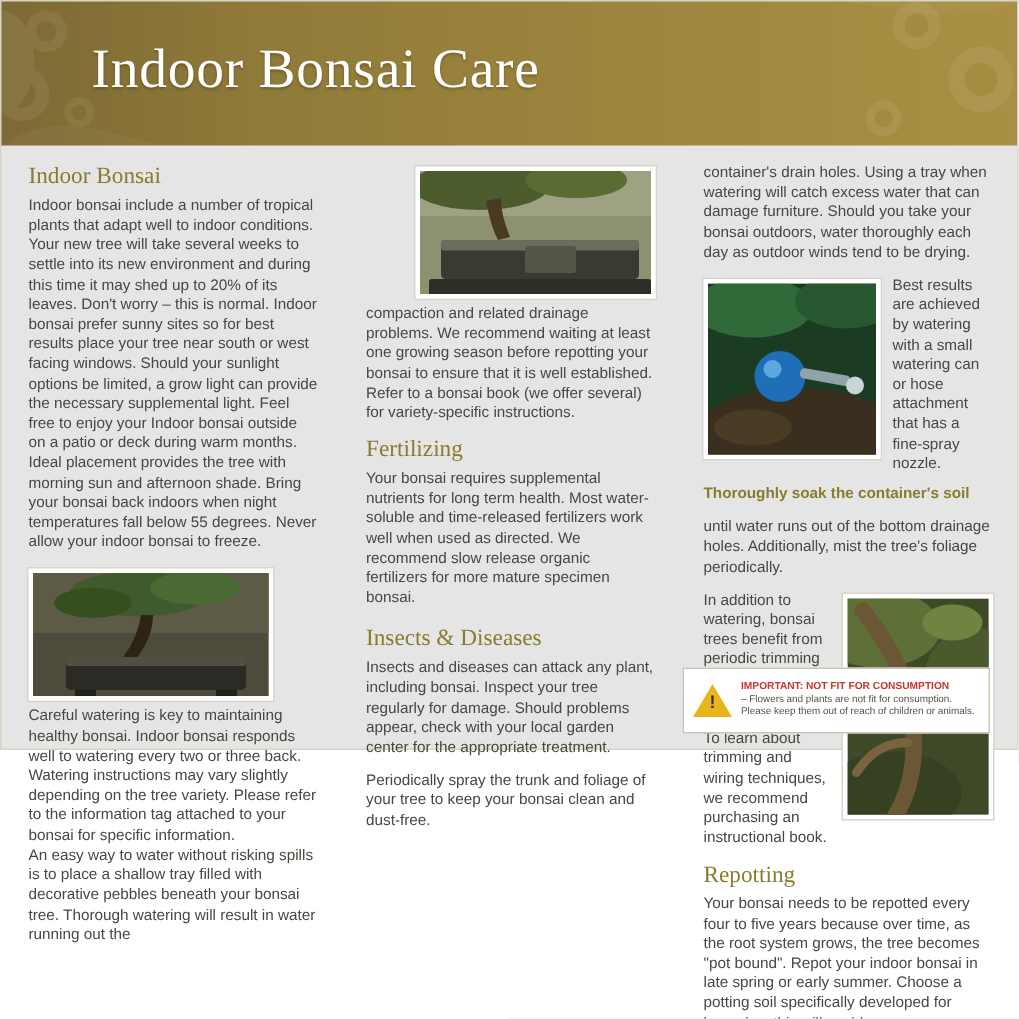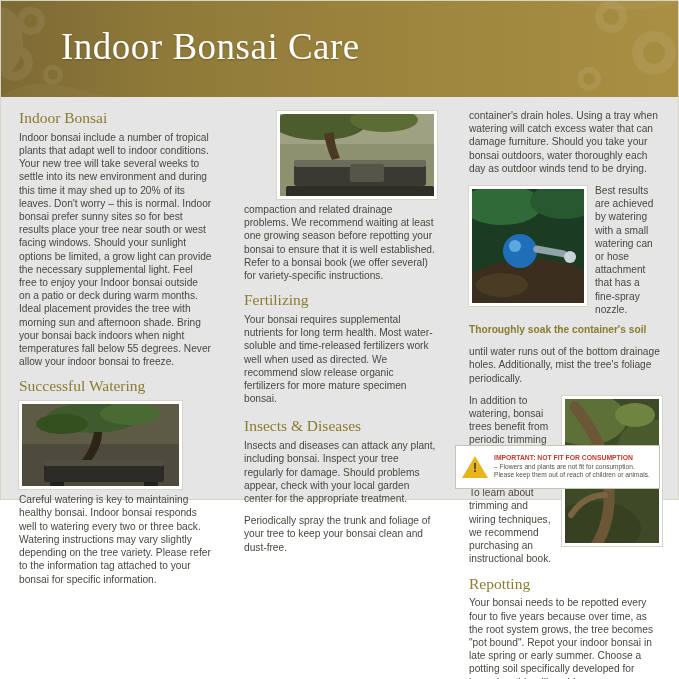--- a/index.html
+++ b/index.html
@@ -173,40 +173,40 @@
     </svg>
     <div class="header-title">Indoor Bonsai Care</div>
   </div>
 
   <div class="content">
 
     <div class="col">
       <h2 class="sec">Indoor Bonsai</h2>
       <p>Indoor bonsai include a number of tropical plants that adapt well to indoor conditions. Your new tree will take several weeks to settle into its new environment and during this time it may shed up to 20% of its leaves. Don't worry – this is normal. Indoor bonsai prefer sunny sites so for best results place your tree near south or west facing windows. Should your sunlight options be limited, a grow light can provide the necessary supplemental light. Feel free to enjoy your Indoor bonsai outside on a patio or deck during warm months. Ideal placement provides the tree with morning sun and afternoon shade. Bring your bonsai back indoors when night temperatures fall below 55 degrees. Never allow your indoor bonsai to freeze.</p>
 
-      <h2 class="sec">Successful Watering</h2>
 
       <div class="clearfix">
         <div class="photo ph-pot">
           <svg viewBox="0 0 163 88" width="163" height="88">
             <rect width="163" height="88" fill="#4e4a3c"></rect>
             <rect y="0" width="163" height="40" fill="#5d5a46"></rect>
             <ellipse cx="70" cy="14" rx="46" ry="15" fill="#3f5a2c"></ellipse>
             <ellipse cx="108" cy="10" rx="30" ry="11" fill="#4a6a33"></ellipse>
             <ellipse cx="40" cy="20" rx="26" ry="10" fill="#35501f"></ellipse>
             <path d="M72 28 C 70 40, 66 48, 60 56 L68 58 C 76 48, 80 38, 80 28 Z" fill="#2e2416"></path>
             <rect x="22" y="56" width="120" height="22" rx="3" fill="#2b2a24"></rect>
             <rect x="22" y="56" width="120" height="6" rx="2" fill="#514e42"></rect>
             <rect x="28" y="78" width="14" height="6" fill="#222119"></rect>
             <rect x="122" y="78" width="14" height="6" fill="#222119"></rect>
           </svg>
         </div>
         <p class="tight">Careful watering is key to maintaining healthy bonsai. Indoor bonsai responds well to watering every two or three back. Watering instructions may vary slightly depending on the tree variety. Please refer to the information tag attached to your bonsai for specific information.</p>
       </div>
 
+      <p>An easy way to water without risking spills is to place a shallow tray filled with decorative pebbles beneath your bonsai tree. Thorough watering will result in water running out the</p>
     </div>
 
     <div class="col">
       <div class="clearfix">
         <div class="photo ph-tray">
           <svg viewBox="0 0 160 88" width="160" height="88">
             <rect width="160" height="88" fill="#8d9170"></rect>
             <rect y="0" width="160" height="30" fill="#9ea182"></rect>
             <ellipse cx="40" cy="10" rx="46" ry="16" fill="#4d5c2c"></ellipse>
             <ellipse cx="104" cy="6" rx="34" ry="12" fill="#5a6b34"></ellipse>

